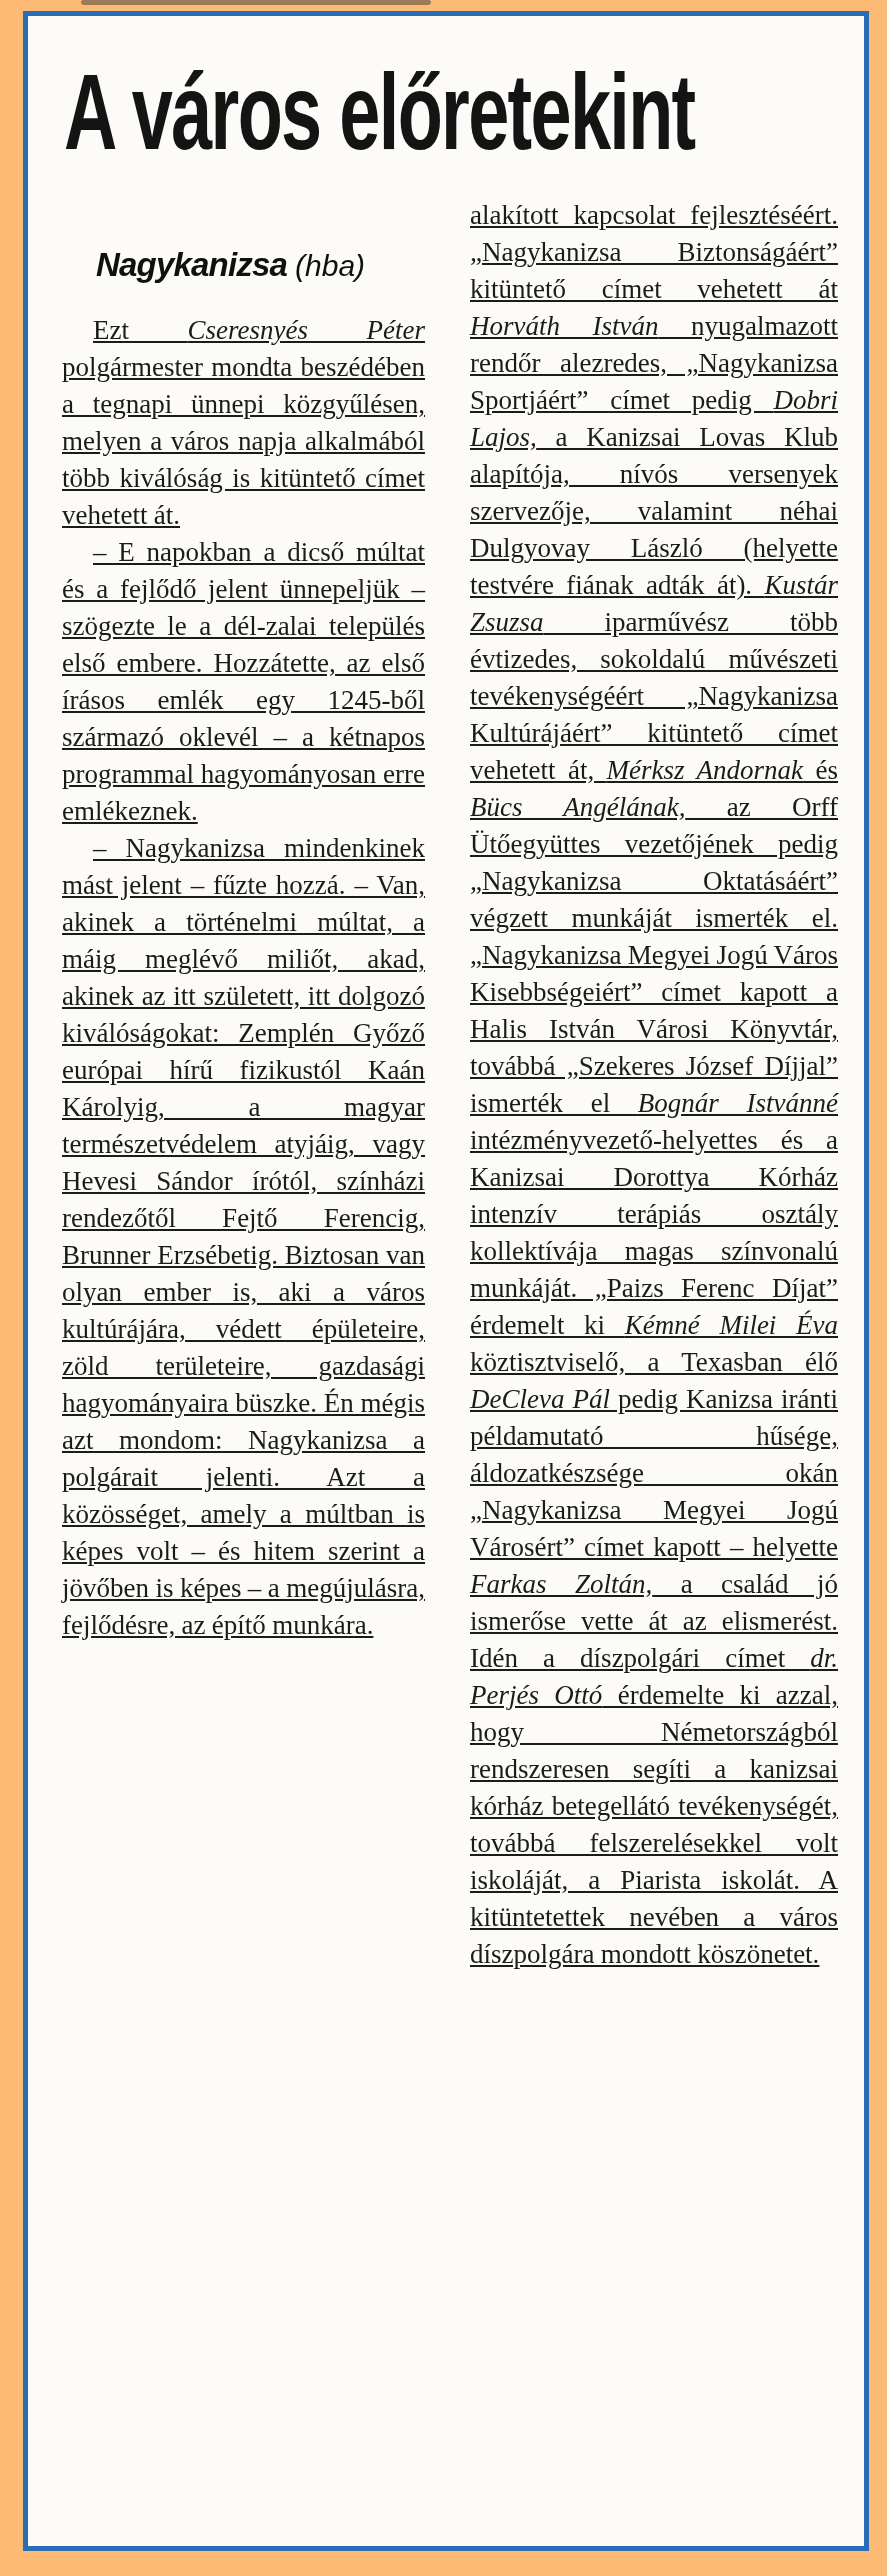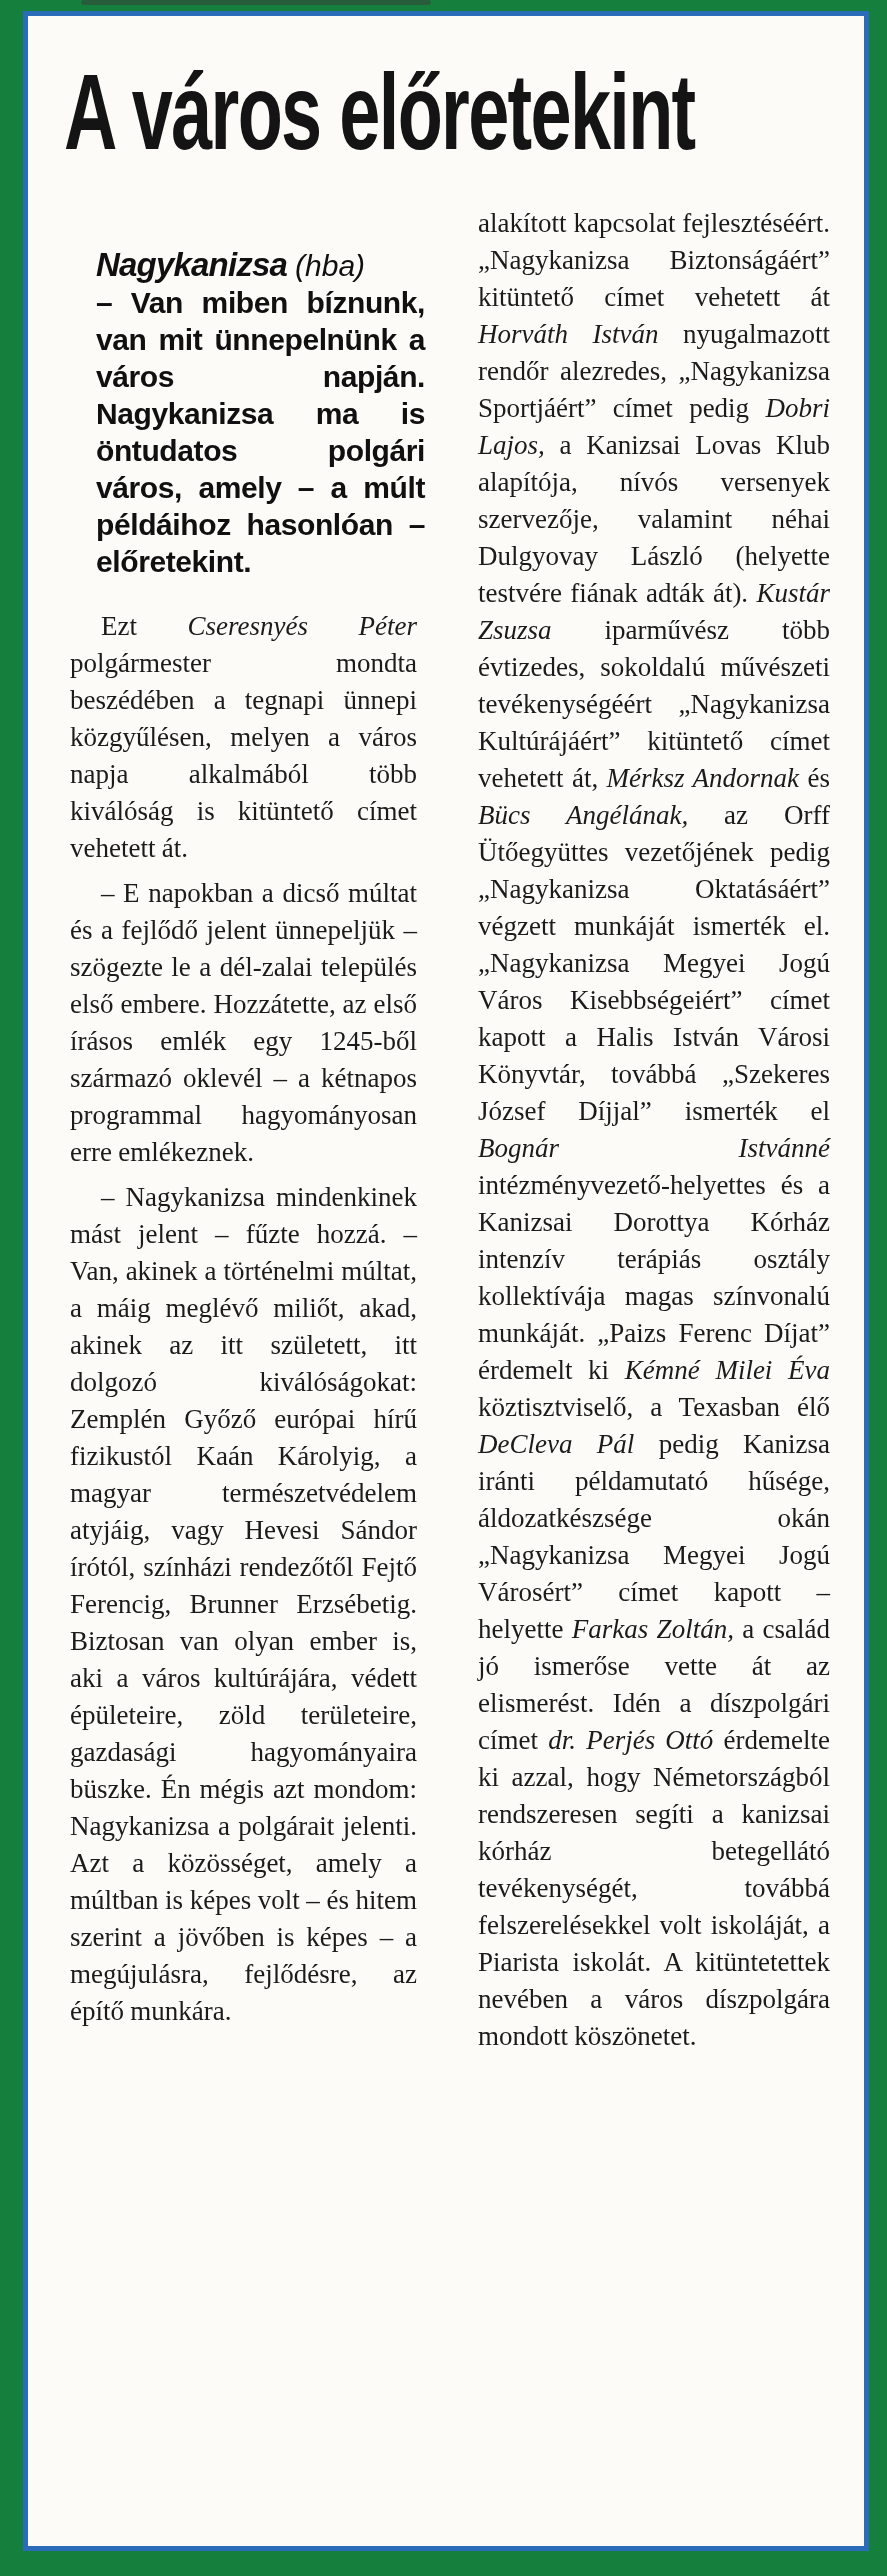--- a/index.html
+++ b/index.html
@@ -1,18 +1,18 @@
 <!DOCTYPE html>
 <html style="font-size:13px"><head>
 <meta charset="utf-8">
 <style>
   html,body{margin:0;padding:0;background:#e9e8e3;}
   .page{
     position:relative;width:888px;height:2576px;
-    background:#15803d;overflow:hidden;
+    background:#fdba74;overflow:hidden;
     font-family:"Liberation Serif",serif;
   }
   .article-box{
     position:absolute;left:23px;top:11.4px;width:846px;height:2540px;
     box-sizing:border-box;border:5.7px solid #2a6cb8;background:#fcfbf7;
     overflow:hidden;
   }
   .scan-smudge{
     position:absolute;left:81px;top:0px;width:350px;height:4.9px;
     background:#3a3a3a;opacity:.5;border-radius:2.4px;
@@ -37,36 +37,35 @@
   .lead{
     margin:0 0 28px 34px;
     font-family:"Liberation Sans",sans-serif;font-weight:bold;
     font-size:30px;line-height:37px;letter-spacing:-0.4px;color:#101010;
     text-align:justify;
   }
   .lead-heading{
     font-size:33px;font-style:italic;letter-spacing:-0.8px;display:block;
   }
   .lead-hba{font-weight:normal;letter-spacing:0;font-size:30px;}
-  p.body-p{margin:8px;text-indent:31px;}
+  p.body-p{margin:0;text-indent:31px;text-decoration:underline;}
   p.body-p.no-indent{text-indent:0;}
   .it{font-style:italic;}
 </style>
 </head>
 <body>
 
 <div class="page">
   <div class="scan-smudge"></div>
   <div class="article-box" style="border-color: rgb(42, 108, 184);">
     <div class="headline">A város előretekint</div>
 
     <div class="col col-left">
       <div class="lead">
         <span class="lead-heading"><span>Nagykanizsa</span><span class="lead-hba"> (hba)</span></span>
-        <span>– Van miben bíznunk, van mit ünnepelnünk a város napján. Nagykanizsa ma is öntudatos polgári város, amely – a múlt példáihoz hasonlóan – előretekint.</span>
       </div>
     <p class="body-p"><span>Ezt </span><span class="it">Cseresnyés Péter</span><span> polgármester mondta beszédében a tegnapi ünnepi közgyűlésen, melyen a város napja alkalmából több kiválóság is kitüntető címet vehetett át.</span></p>
         <p class="body-p"><span>– E napokban a dicső múltat és a fejlődő jelent ünnepeljük – szögezte le a dél-zalai település első embere. Hozzátette, az első írásos emlék egy 1245-ből származó oklevél – a kétnapos programmal hagyományosan erre emlékeznek.</span></p>
         <p class="body-p"><span>– Nagykanizsa mindenkinek mást jelent – fűzte hozzá. – Van, akinek a történelmi múltat, a máig meglévő miliőt, akad, akinek az itt született, itt dolgozó kiválóságokat: Zemplén Győző európai hírű fizikustól Kaán Károlyig, a magyar természetvédelem atyjáig, vagy Hevesi Sándor írótól, színházi rendezőtől Fejtő Ferencig, Brunner Erzsébetig. Biztosan van olyan ember is, aki a város kultúrájára, védett épületeire, zöld területeire, gazdasági hagyományaira büszke. Én mégis azt mondom: Nagykanizsa a polgárait jelenti. Azt a közösséget, amely a múltban is képes volt – és hitem szerint a jövőben is képes – a megújulásra, fejlődésre, az építő munkára.</span></p>
       </div>
 
     <div class="col col-right">
         <p class="body-p no-indent"><span>alakított kapcsolat fejlesztéséért. „Nagykanizsa Biztonságáért” kitüntető címet vehetett át </span><span class="it">Horváth István</span><span> nyugalmazott rendőr alezredes, „Nagykanizsa Sportjáért” címet pedig </span><span class="it">Dobri Lajos,</span><span> a Kanizsai Lovas Klub alapítója, nívós versenyek szervezője, valamint néhai Dulgyovay László (helyette testvére fiának adták át). </span><span class="it">Kustár Zsuzsa</span><span> iparművész több évtizedes, sokoldalú művészeti tevékenységéért „Nagykanizsa Kultúrájáért” kitüntető címet vehetett át, </span><span class="it">Mérksz Andornak</span><span> és </span><span class="it">Bücs Angélának,</span><span> az Orff Ütőegyüttes vezetőjének pedig „Nagykanizsa Oktatásáért” végzett munkáját ismerték el. „Nagykanizsa Megyei Jogú Város Kisebbségeiért” címet kapott a Halis István Városi Könyvtár, továbbá „Szekeres József Díjjal” ismerték el </span><span class="it">Bognár Istvánné</span><span> intézményvezető-helyettes és a Kanizsai Dorottya Kórház intenzív terápiás osztály kollektívája magas színvonalú munkáját. „Paizs Ferenc Díjat” érdemelt ki </span><span class="it">Kémné Milei Éva</span><span> köztisztviselő, a Texasban élő </span><span class="it">DeCleva Pál</span><span> pedig Kanizsa iránti példamutató hűsége, áldozatkészsége okán „Nagykanizsa Megyei Jogú Városért” címet kapott – helyette </span><span class="it">Farkas Zoltán,</span><span> a család jó ismerőse vette át az elismerést. Idén a díszpolgári címet </span><span class="it">dr. Perjés Ottó</span><span> érdemelte ki azzal, hogy Németországból rendszeresen segíti a kanizsai kórház betegellátó tevékenységét, továbbá felszerelésekkel volt iskoláját, a Piarista iskolát. A kitüntetettek nevében a város díszpolgára mondott köszönetet.</span></p>
       </div>
   </div>

